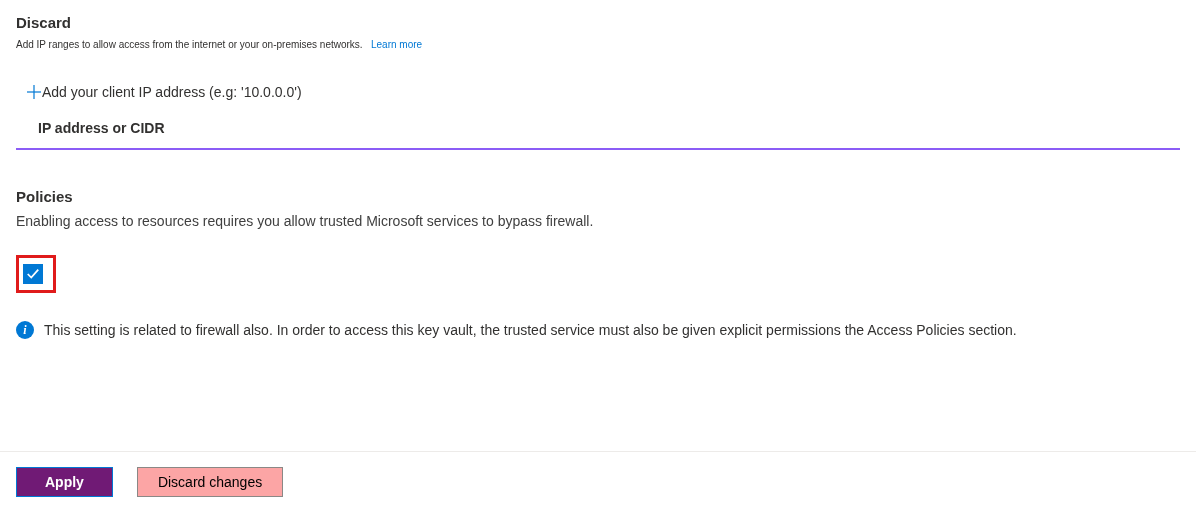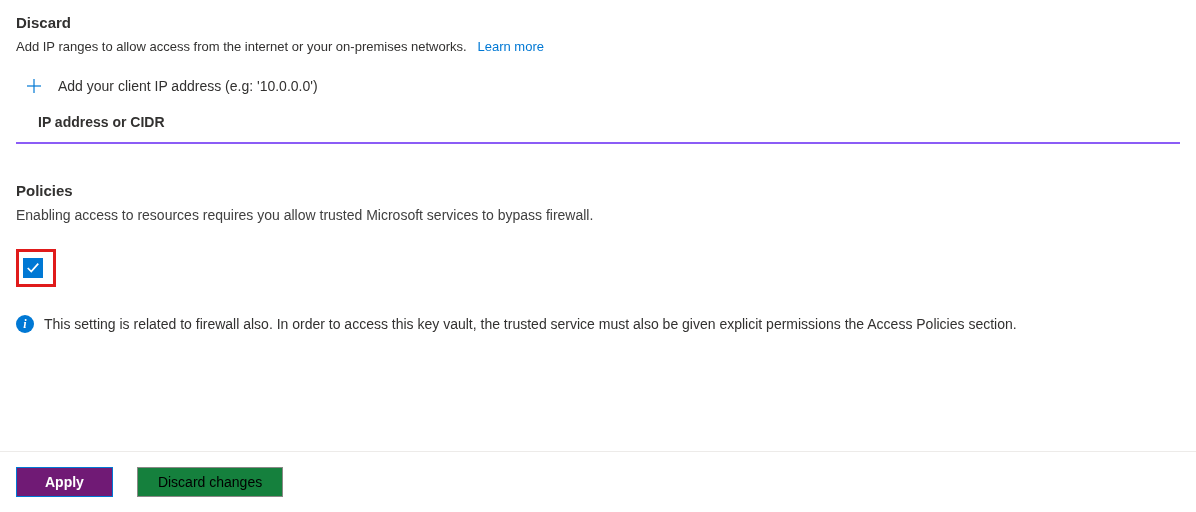--- a/index.html
+++ b/index.html
@@ -17,34 +17,34 @@
       padding: 14px 16px 0 16px;
       position: relative;
     }
     .section-heading {
       font-weight: 600;
       font-size: 15px;
       color: #323130;
       margin-bottom: 8px;
     }
     .section-desc {
-      font-size: 13px;
-      color: #323130;
-      margin-bottom: 18px;
+      font-size: 10px;
+      color: #323130;
+      margin-bottom: 28px;
     }
     .link {
       color: #0078d4;
       text-decoration: none;
       cursor: pointer;
     }
     .add-ip-row {
       display: flex;
       align-items: center;
       padding: 6px 0 14px 10px;
-      gap: 16px;
+      gap: 0;
       cursor: pointer;
     }
     .plus-icon {
       width: 16px;
       height: 16px;
       display: inline-flex;
       align-items: center;
       justify-content: center;
     }
     .plus-icon svg {
@@ -145,21 +145,21 @@
       bottom: 0;
       border-top: 1px solid #edebe9;
       padding: 15px 16px;
       display: flex;
       gap: 24px;
     }
     .btn {
       font-size: 14px;
       padding: 6px 20px;
       border: 1px solid #8a8886;
-      background: #15803d;
+      background: #fca5a5;
       cursor: pointer;
       font-family: inherit;
     }
     .btn-primary {
       background: #701a75;
       border-color: #0078d4;
       color: #ffffff;
       font-weight: 600;
       padding: 6px 28px;
     }

